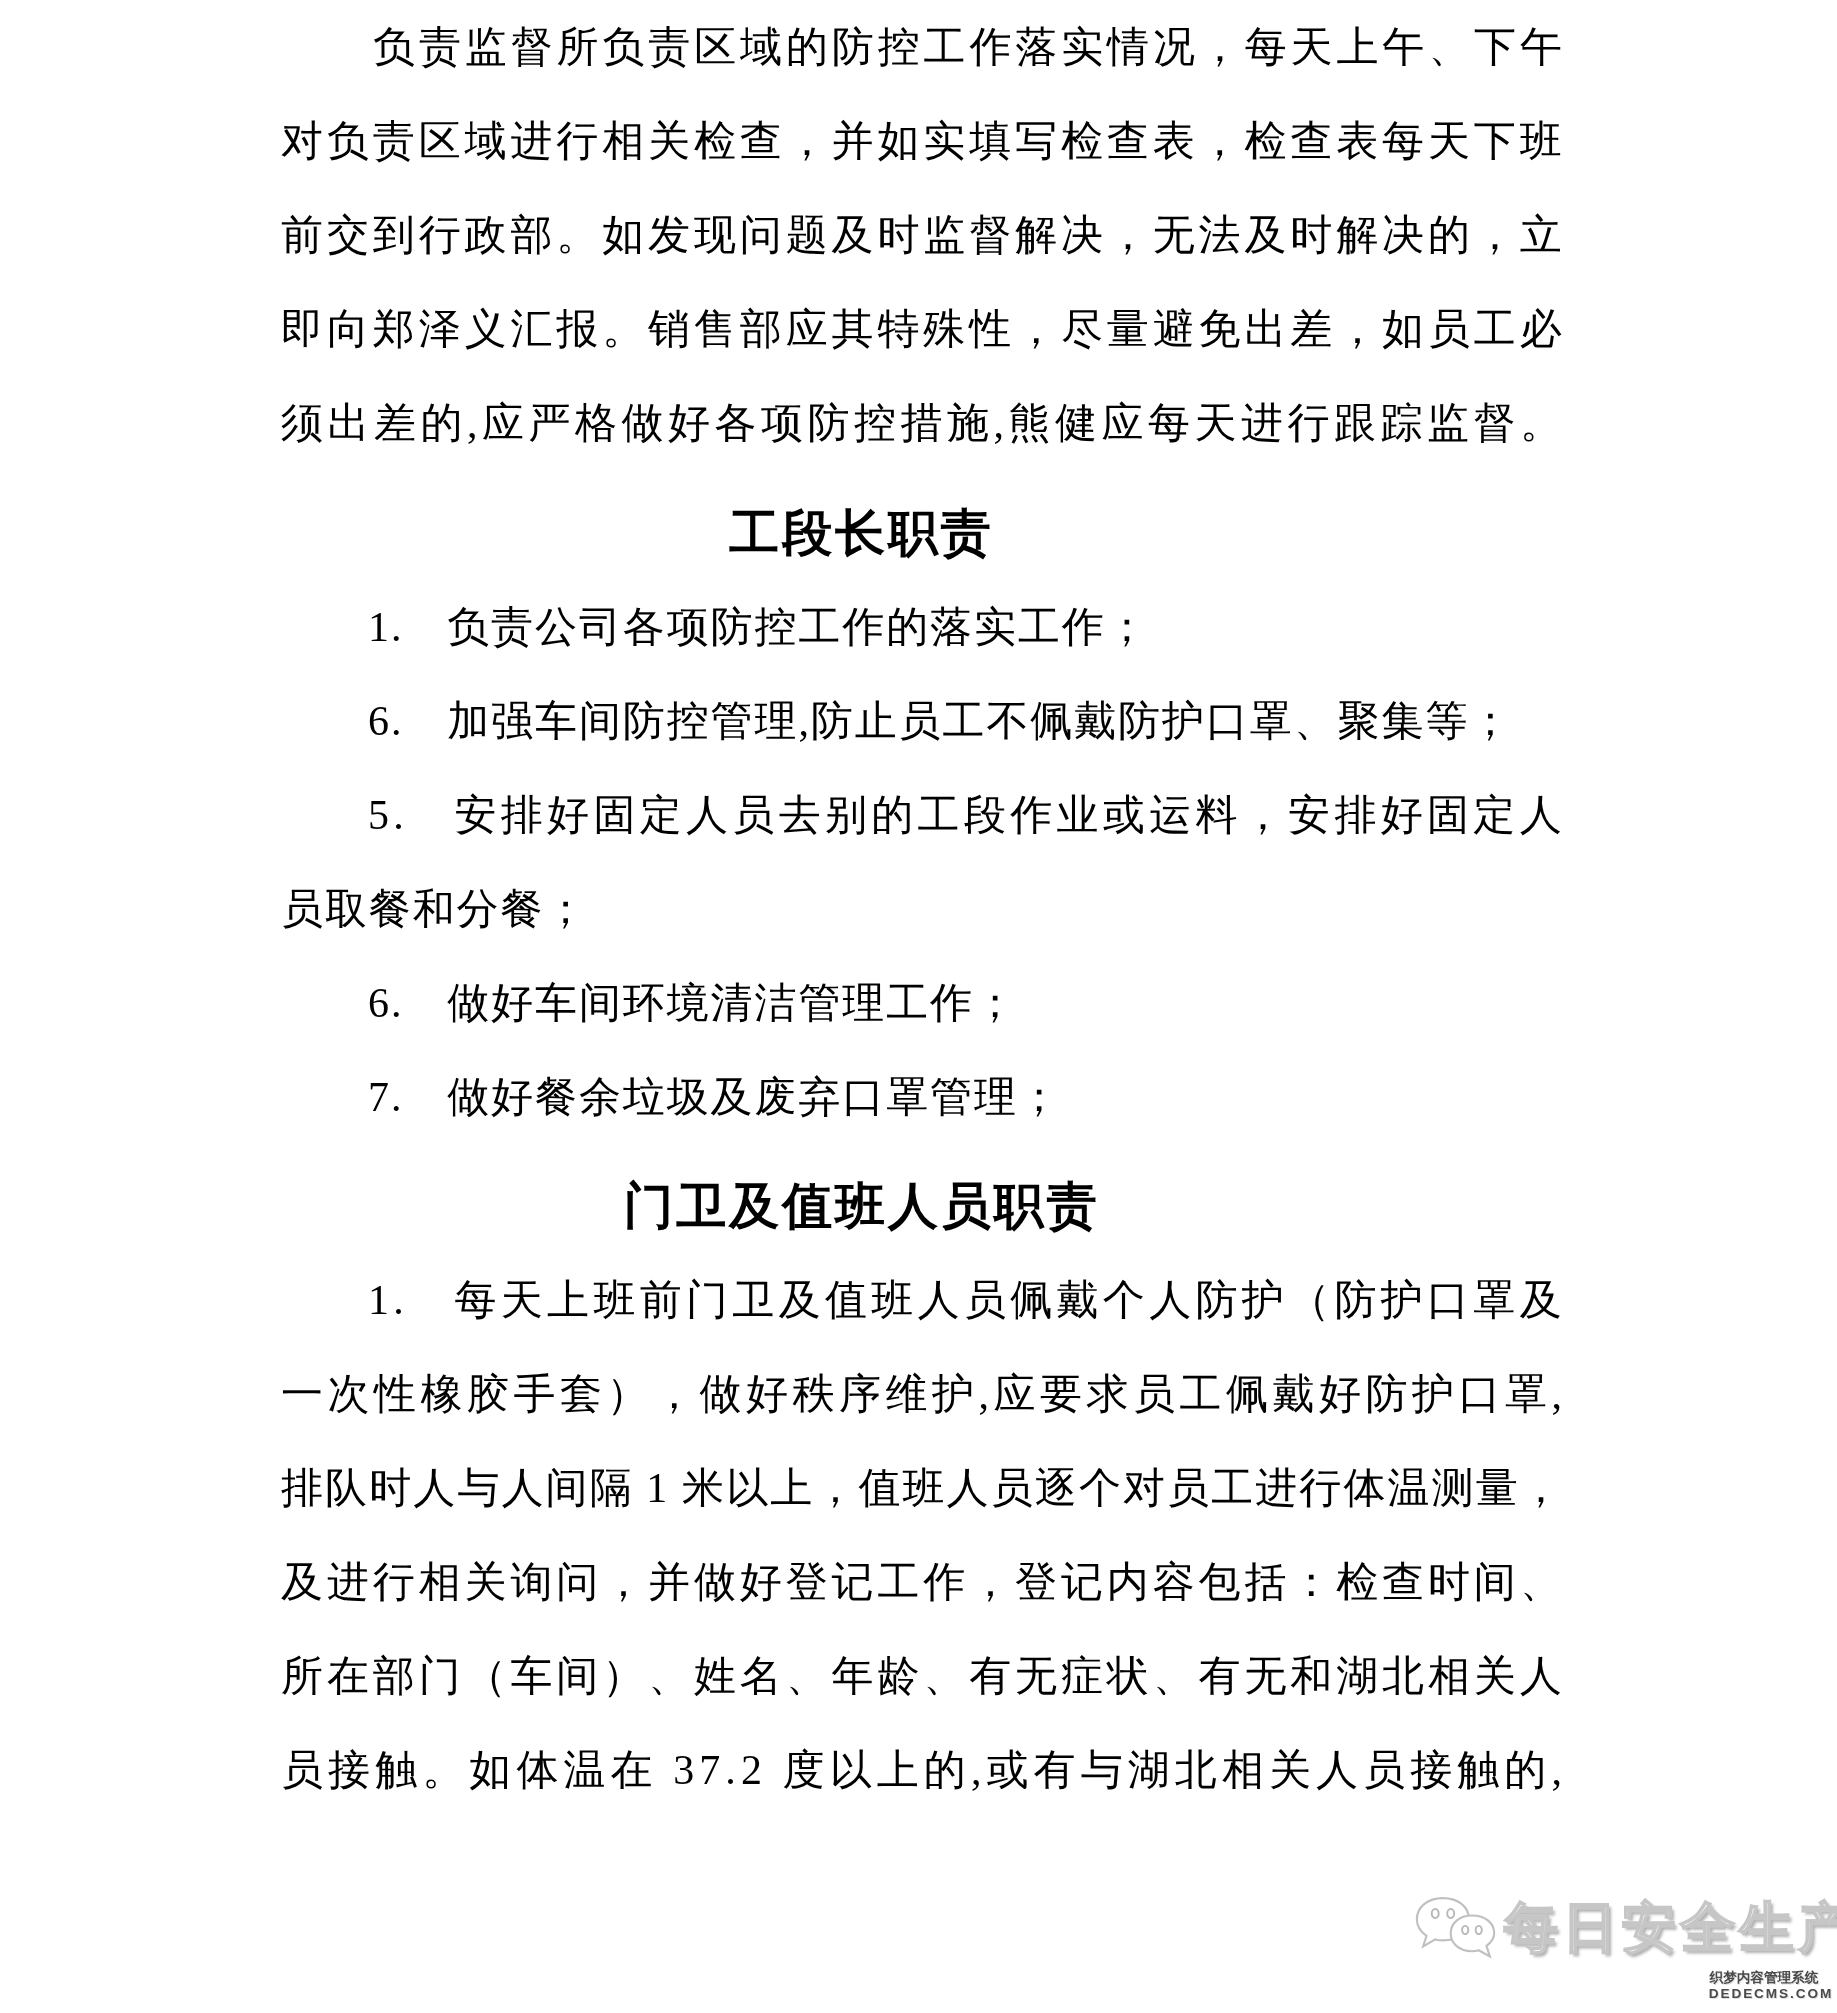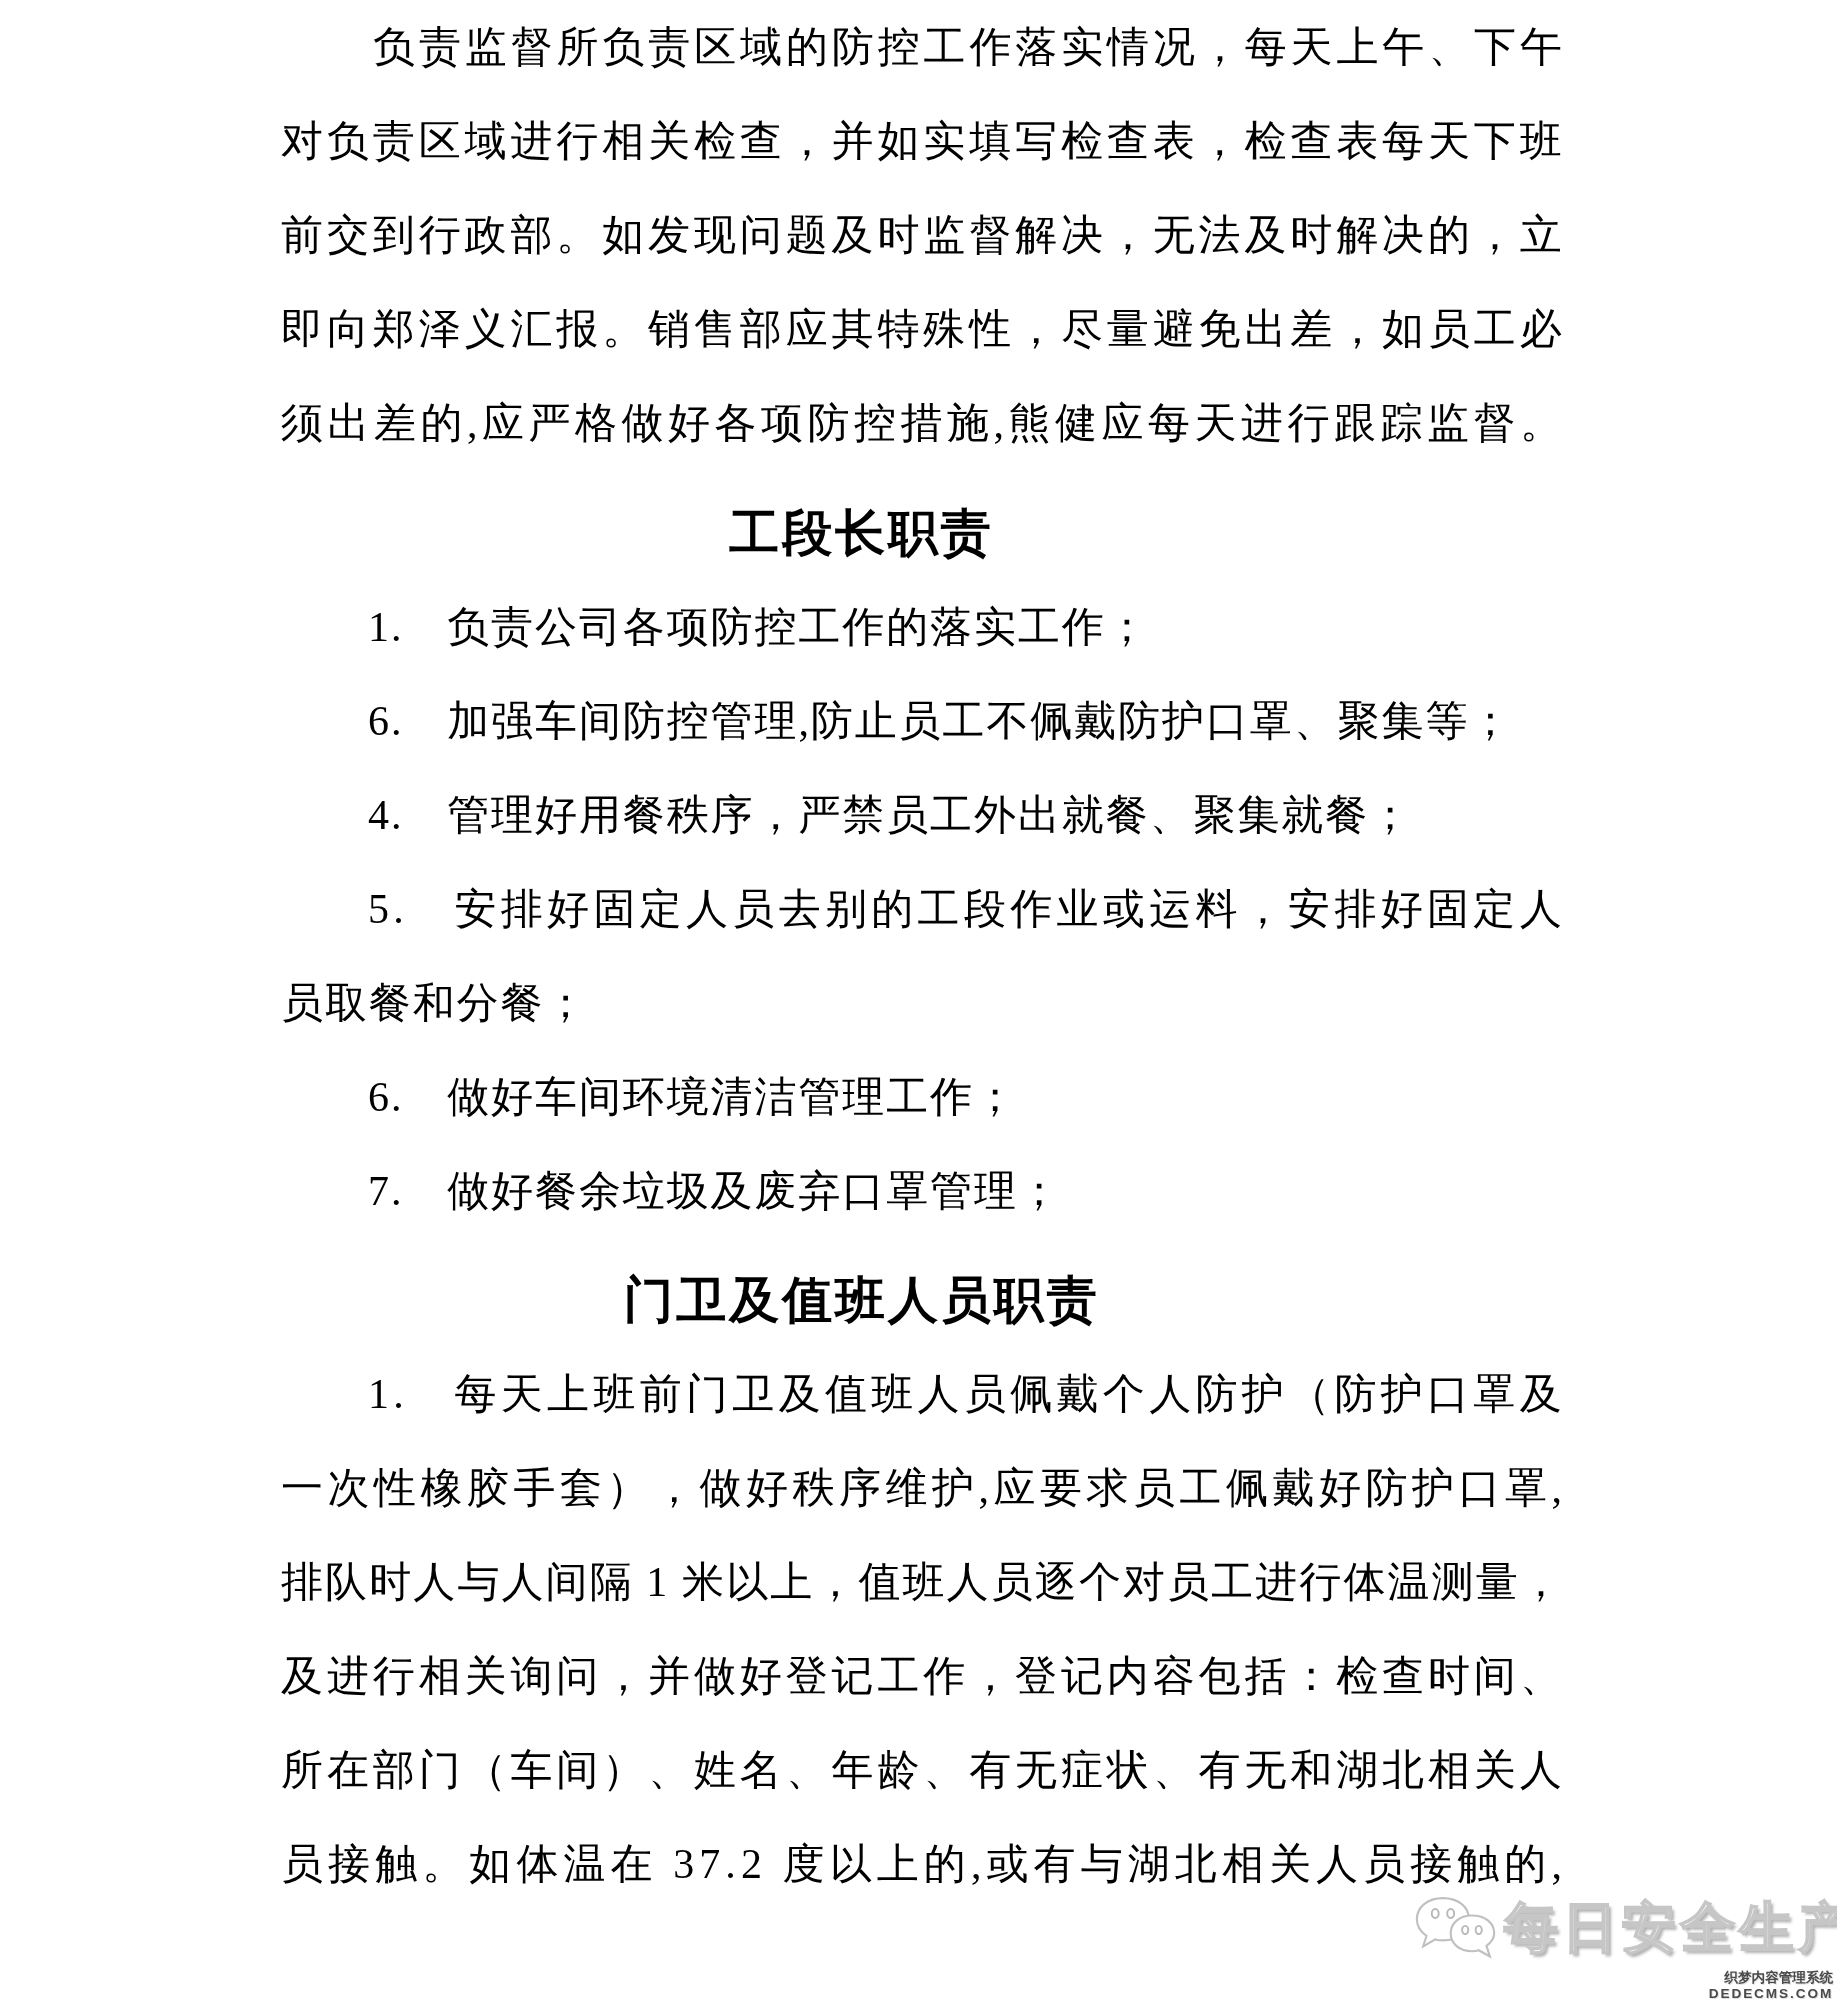--- a/index.html
+++ b/index.html
@@ -64,21 +64,21 @@
     text-shadow: 2.9px 2.9px 2.9px #b2b2b2;
     letter-spacing: 4.9px;
     margin-left: 3.9px;
     white-space: nowrap;
   }
   
   .cms {
     position: absolute;
     right: 4.9px;
     top: 1970px;
-    text-align: right;
+    text-align: center;
     font-family: "Liberation Sans", "DejaVu Sans", sans-serif;
     font-weight: bold;
     color: #4a4a4a;
     z-index: 3;
     line-height: 1.15;
   }
   .cms-name   { font-size: 13.6px; letter-spacing: 0px; text-shadow: 1px 1px 0 #e2e2e2; }
   .cms-domain { font-size: 13.6px; letter-spacing: 1.9px; text-shadow: 1px 1px 0 #e2e2e2; padding-left: 14px; }
 </style>
 </head>
@@ -232,21 +232,20 @@
         <span>行</span>
         <span>跟</span>
         <span>踪</span>
         <span>监</span>
         <span>督</span>
         <span>。</span>
       </div>
       <div class="line heading">工段长职责</div>
       <div class="line item">1.　负责公司各项防控工作的落实工作；</div>
       <div class="line item">6.　加强车间防控管理,防止员工不佩戴防护口罩、聚集等；</div>
-      <div class="line item">4.　管理好用餐秩序，严禁员工外出就餐、聚集就餐；</div>
       <div class="line item fill">
         <span>5</span>
         <span>.</span>
         <span>　</span>
         <span>安</span>
         <span>排</span>
         <span>好</span>
         <span>固</span>
         <span>定</span>
         <span>人</span>

